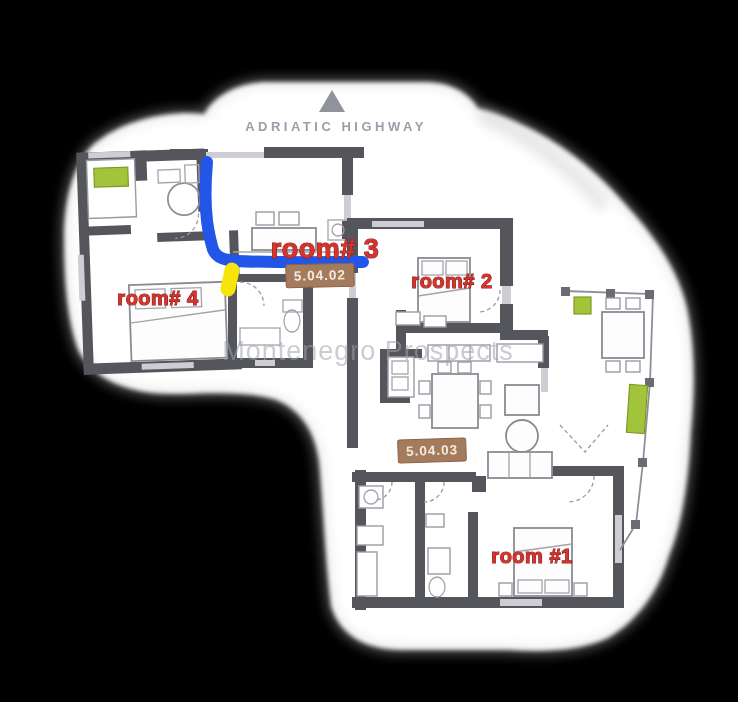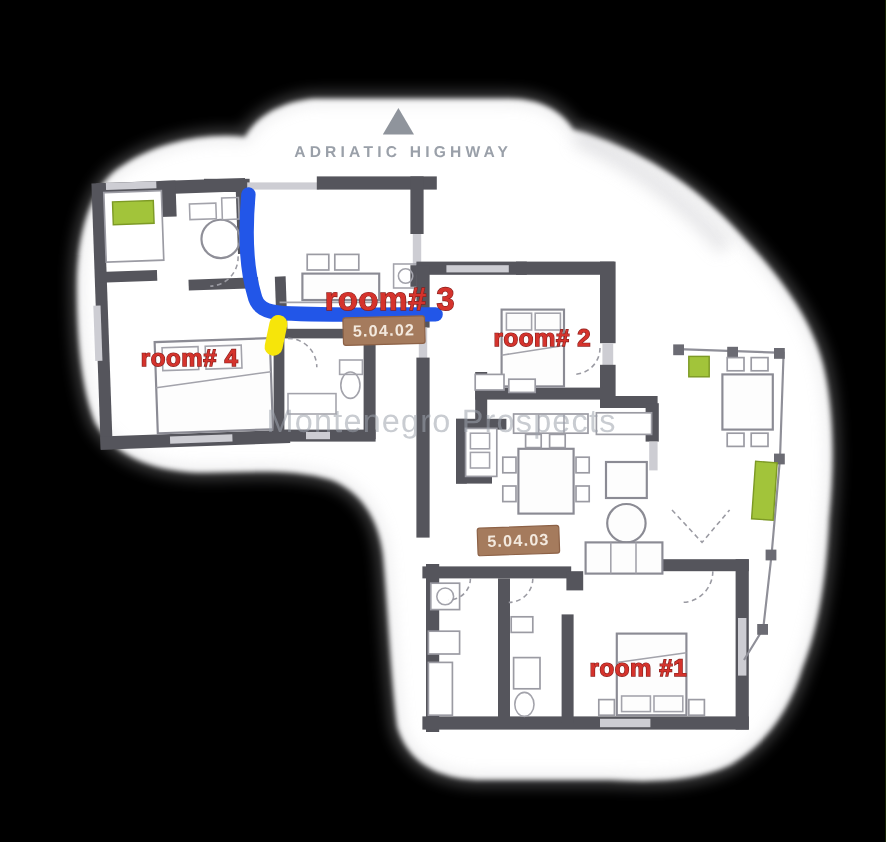--- a/index.html
+++ b/index.html
@@ -1,16 +1,16 @@
 <!DOCTYPE html>
 <html><head>
 <meta charset="utf-8">
 <style>
   html,body{margin:0;padding:0;background:#000;}
-  .stage{position:relative;width:738px;height:702px;background:#4d7c0f;overflow:hidden;
+  .stage{position:relative;width:738px;height:702px;background:#f97316;overflow:hidden;
          font-family:"Liberation Sans", sans-serif;}
   svg{display:block}
   .wall{fill:#55555c;}
   .wall2{fill:#6b6b73;}
   .win{fill:#cdcdd3;}
   .lite{stroke:#8f8f98;stroke-width:1.8;fill:none;}
   .lite2{stroke:#a3a3ab;stroke-width:1.3;fill:none;}
   .dash{stroke:#9a9aa2;stroke-width:1.3;fill:none;stroke-dasharray:4 3;}
   .furn{stroke:#8b8b94;stroke-width:1.8;fill:#fdfdfd;}
   .furn2{stroke:#9b9ba3;stroke-width:1.4;fill:#ffffff;}

